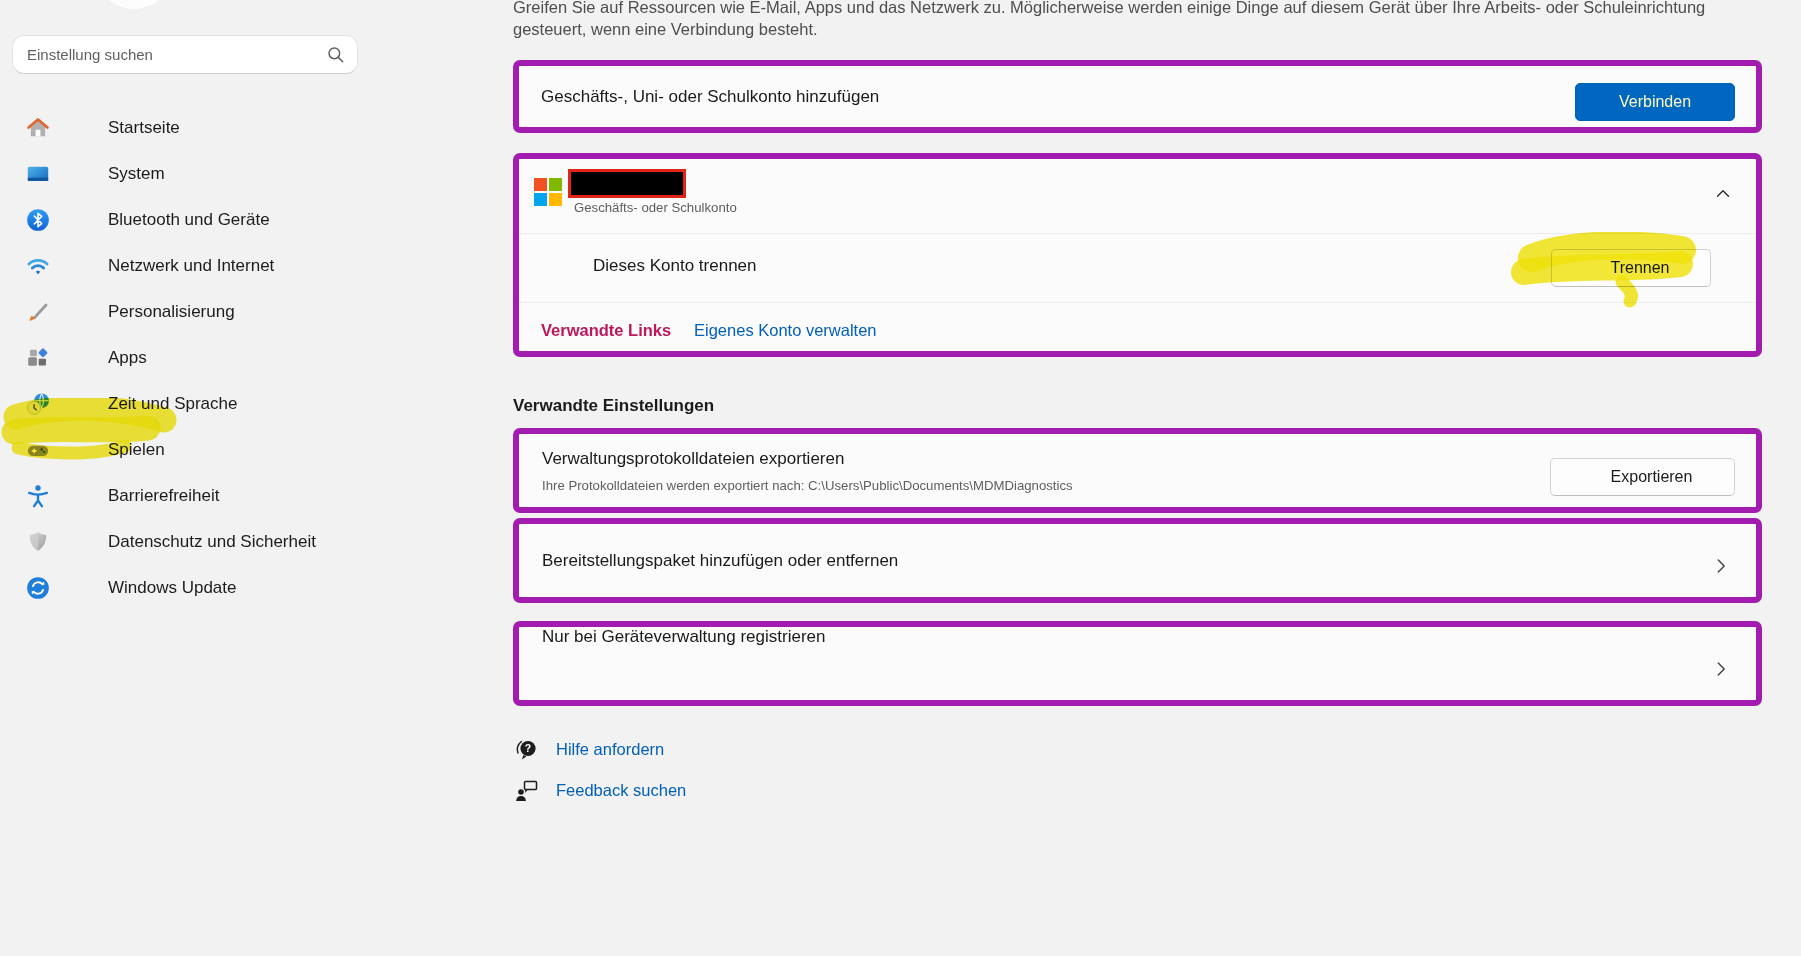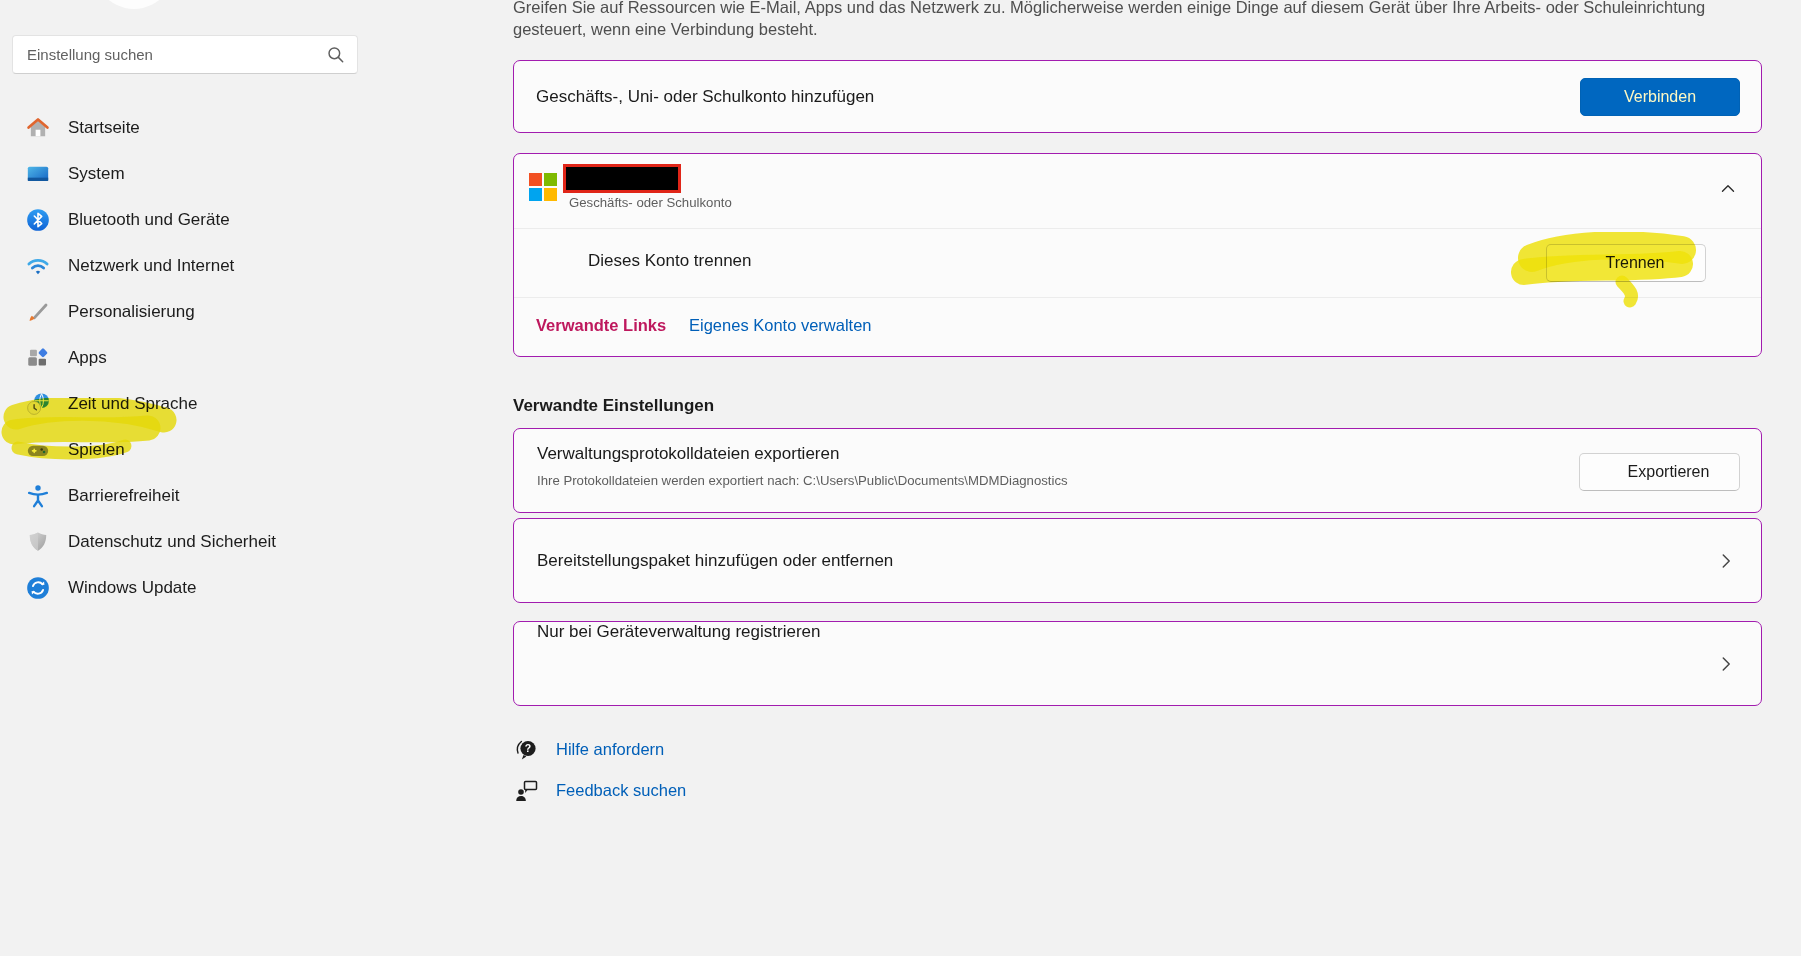--- a/index.html
+++ b/index.html
@@ -13,52 +13,53 @@
   }
   
   .sidebar { position:absolute; left:0; top:0; width:380px; height:956px; }
   .avatar-arc {
     position:absolute; left:88px; top:-101px; width:92px; height:110px;
     background:#fdfdfd; border-radius:50%;
   }
   .searchbox {
     position:absolute; left:12px; top:35px; width:346px; height:39px;
     background:#ffffff; border:1px solid #e3e3e3; border-bottom-color:#cfcfcf;
-    border-radius:4px;
+    border-radius:12px;
   }
   .searchbox input {
     width:100%; height:100%; border:none; outline:none; background:transparent;
     padding:0 38px 0 14px; font-size:15px; font-family:"Liberation Sans",sans-serif;
     color:#1b1b1b;
   }
   .searchbox input::placeholder { color:#616161; opacity:1; }
   .search-icon { position:absolute; right:10px; top:8px; width:22px; height:22px; }
   nav { position:absolute; left:0; top:103px; width:380px; }
   .nav-item {
     position:relative; width:346px; height:42px; margin:4px 0 4px 12px;
     display:flex; align-items:center; padding-left:13px; border-radius:5px;
     cursor:default;
+    gap:40px;
   }
   .nav-item .nicon { width:26px; height:26px; flex:0 0 26px; display:block; }
   .nav-item .nlabel { margin-left:17px; font-size:17px; color:#1c1c1c; white-space:nowrap; }
   .nav-item.selected { background:#e9e9e9; }
   .nav-item.selected .pill {
     position:absolute; left:0; top:11px; width:3px; height:20px;
     border-radius:2px; background:#0067C0;
   }
   
   .hl { position:absolute; mix-blend-mode:multiply; pointer-events:none; }
   
   .intro {
     position:absolute; left:513px; top:-4px; width:1256px;
     font-size:16.5px; line-height:22px; color:#4e4e4e;
   }
   .card {
     position:absolute; left:513px; width:1249px;
-    background:#fbfbfb; border:1px solid #a21caf; border-radius:7px;
+    background:#fbfbfb; border:6px solid #a21caf; border-radius:7px;
   }
   .card-label { font-size:17px; color:#1a1a1a; }
   .sub { font-size:13.2px; color:#5e5e5e; }
   .btn {
     position:absolute; height:38px; border-radius:5px; font-size:16px;
     display:flex; align-items:center; justify-content:center;
     font-family:"Liberation Sans",sans-serif; cursor:default;
   }
   .btn-primary { background:#0067C0; color:#fef9c3; border:1px solid #0062b5; }
   .btn-secondary { background:#fdfdfd; color:#1b1b1b; border:1px solid #d2d2d2; border-bottom-color:#bdbdbd;padding-left:18px; }
@@ -261,21 +262,21 @@
     <path d="M22 40 C 70 33, 130 38, 178 32" stroke-width="26"></path>
     <path d="M120 50 C 128 58, 132 63, 128 69" stroke-width="13"></path>
   </g>
 </svg>
 
 <div class="section-header">Verwandte Einstellungen</div>
 
 <div class="card" style="top:428px; height:85px;">
   <div class="card-label" style="position:absolute; left:23px; top:15px;">Verwaltungsprotokolldateien exportieren</div>
   <div class="sub" style="position:absolute; left:23px; top:44px;">Ihre Protokolldateien werden exportiert nach: C:\Users\Public\Documents\MDMDiagnostics</div>
-  <div class="btn btn-secondary" style="right:21px; top:24px; width:161px;">Exportieren</div>
+  <div class="btn btn-secondary" style="right:21px; top:24px; width:185px;">Exportieren</div>
 </div>
 
 <div class="card" style="top:518px; height:85px; display:flex; align-items:center; padding-left:23px;">
   <span class="card-label">Bereitstellungspaket hinzufügen oder entfernen</span>
   <svg class="chev" style="position:absolute; right:24px; top:31px;" viewBox="0 0 24 24">
     <path d="M9 5.5 L15.5 12 L9 18.5" stroke="#454545" stroke-width="1.6" fill="none" stroke-linecap="round" stroke-linejoin="round"></path>
   </svg>
 </div>
 
 <div class="card" style="top:621px; height:85px; display:flex; align-items:flex-start; padding-left:23px;">

